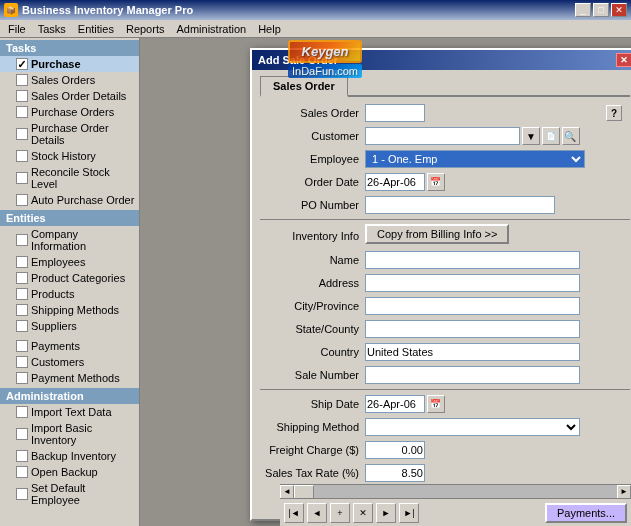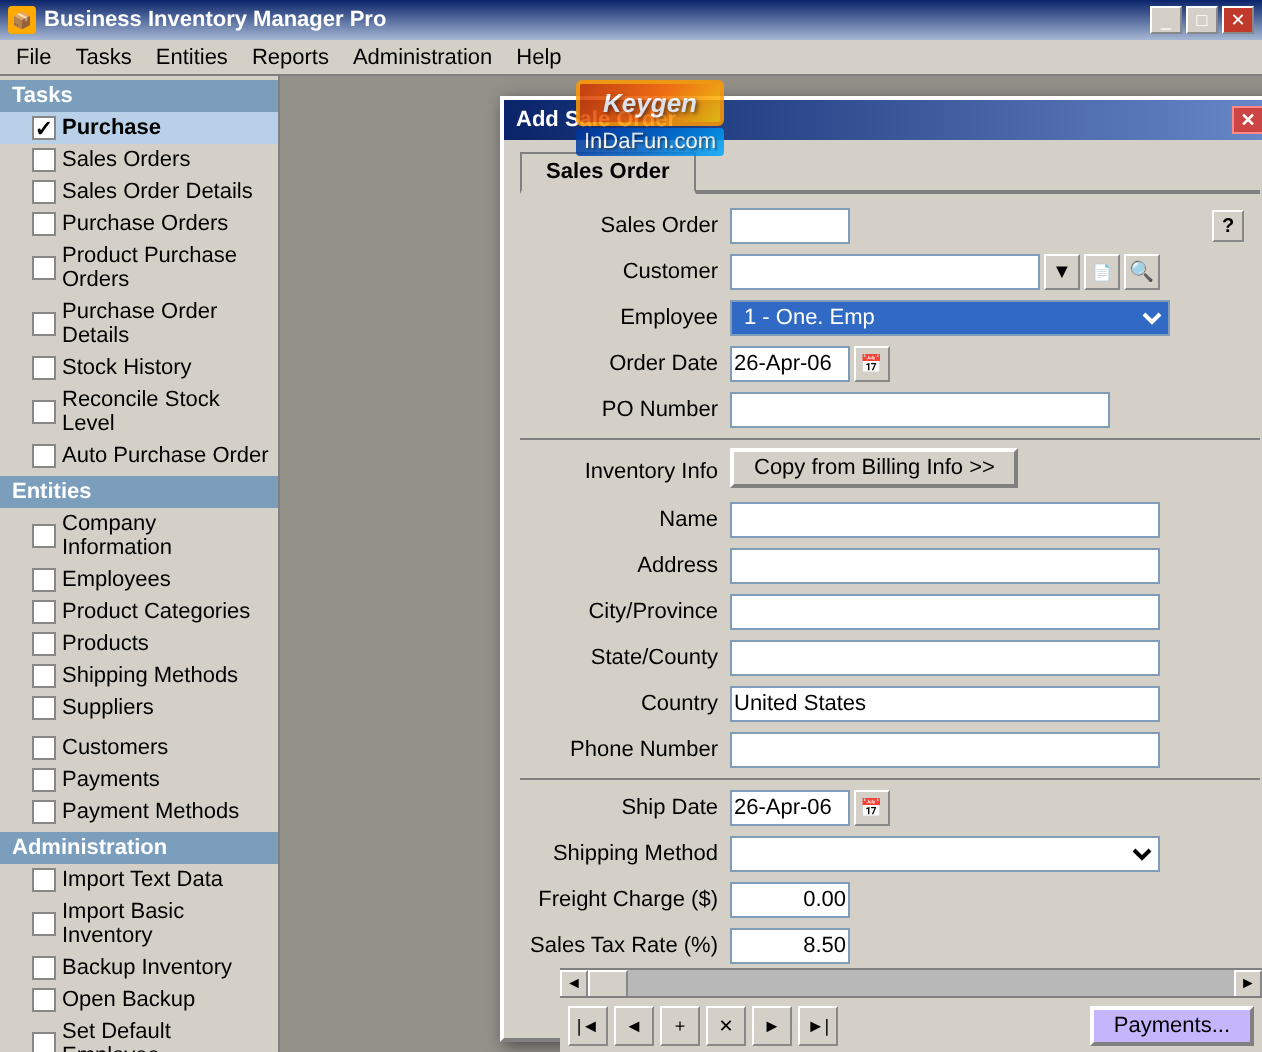--- a/index.html
+++ b/index.html
@@ -486,24 +486,20 @@
     <div class="sidebar-item">
       <div class="sidebar-checkbox"></div>
       <span>Sales Order Details</span>
     </div>
     <div class="sidebar-item">
       <div class="sidebar-checkbox"></div>
       <span>Purchase Orders</span>
     </div>
     <div class="sidebar-item">
       <div class="sidebar-checkbox"></div>
-      <span>Product Purchase Orders</span>
-    </div>
-    <div class="sidebar-item">
-      <div class="sidebar-checkbox"></div>
       <span>Purchase Order Details</span>
     </div>
     <div class="sidebar-item">
       <div class="sidebar-checkbox"></div>
       <span>Stock History</span>
     </div>
     <div class="sidebar-item">
       <div class="sidebar-checkbox"></div>
       <span>Reconcile Stock Level</span>
     </div>
@@ -534,25 +530,25 @@
       <div class="sidebar-checkbox"></div>
       <span>Shipping Methods</span>
     </div>
     <div class="sidebar-item">
       <div class="sidebar-checkbox"></div>
       <span>Suppliers</span>
     </div>
     <div style="height:4px;"></div>
     <div class="sidebar-item">
       <div class="sidebar-checkbox"></div>
+      <span>Payments</span>
+    </div>
+    <div class="sidebar-item">
+      <div class="sidebar-checkbox"></div>
       <span>Customers</span>
-    </div>
-    <div class="sidebar-item">
-      <div class="sidebar-checkbox"></div>
-      <span>Payments</span>
     </div>
     <div class="sidebar-item">
       <div class="sidebar-checkbox"></div>
       <span>Payment Methods</span>
     </div>
 
     <div class="sidebar-section-header">Administration</div>
 
     <div class="sidebar-item">
       <div class="sidebar-checkbox"></div>
@@ -692,21 +688,21 @@
           <input type="text" class="form-input" value="" style="width: 215px;">
         </div>
 
 
         <div class="form-row">
           <span class="form-label">Country</span>
           <input type="text" class="form-input" value="United States" style="width: 215px;">
         </div>
 
         <div class="form-row">
-          <span class="form-label">Phone Number</span>
+          <span class="form-label">Sale Number</span>
           <input type="text" class="form-input" value="" style="width: 215px;">
         </div>
 
         <hr class="section-divider">
 
         <div class="form-row">
           <span class="form-label">Ship Date</span>
           <div class="date-field">
             <input type="text" class="form-input short" value="26-Apr-06" style="">
             <div class="date-btn">📅</div>

